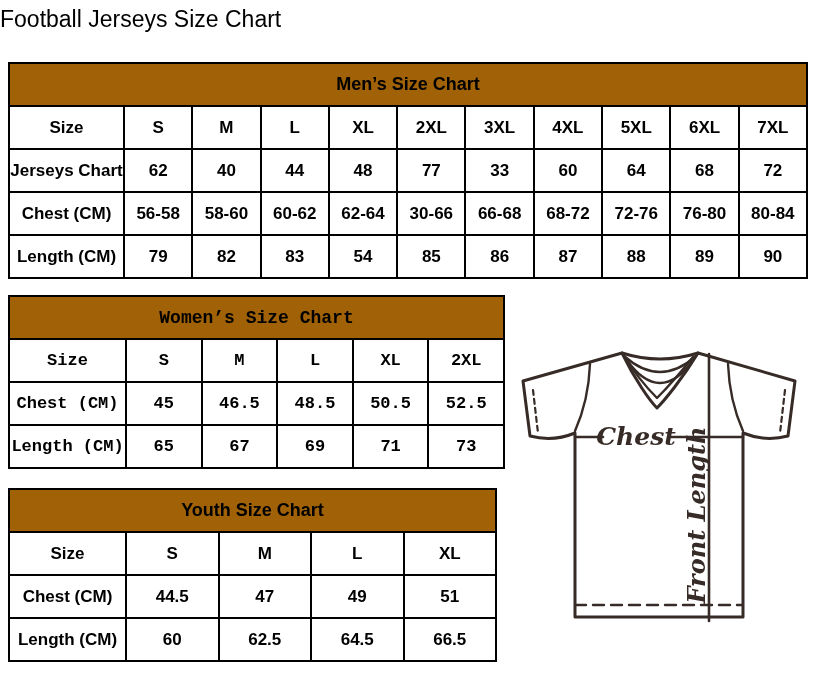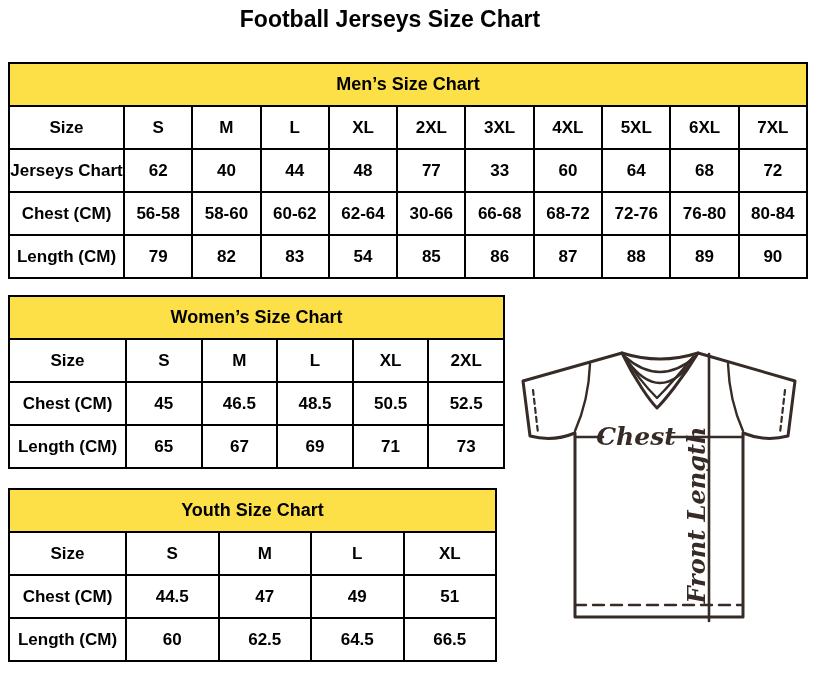--- a/index.html
+++ b/index.html
@@ -2,34 +2,34 @@
 <html><head>
 <meta charset="utf-8">
 <style>
   html,body { margin:0; padding:0; background:#ffffff; }
   .canvas {
     position:relative; width:816px; height:675px; background:#ffffff;
     font-family:"Liberation Sans", sans-serif; overflow:hidden;
   }
   .page-title {
     position:absolute; top:6px; left:0; width:780px; margin:0;
-    text-align:center; font-size:23px; font-weight:bold; color:#000;
+    text-align:left; font-size:23px; font-weight:normal; color:#000;
   }
   table.size-table {
     position:absolute; border-collapse:collapse; table-layout:fixed;
     background:#fff;
   }
   table.size-table th, table.size-table td {
     border:2px solid #000; text-align:center; vertical-align:middle;
     font-weight:bold; font-size:17px; color:#000; height:41px; padding:0;
     overflow:hidden; white-space:nowrap;
   }
-  table.size-table th { background:#fde047; font-size:18px; }
+  table.size-table th { background:#a16207; font-size:18px; }
   table.men   { left:8px; top:62px;  width:800px; }
-  table.women { left:8px; top:295px; width:497px; }
+  table.women { left:8px; top:295px; width:497px;font-family:Liberation Mono, monospace; }
   table.youth { left:8px; top:488px; width:489px; }
   table.men .col-label   { width:115px; }
   table.small .col-label { width:117px; }
   .jersey-wrap { position:absolute; left:513px; top:345px; width:302px; height:290px; }
   .diagram-label {
     font-family:"DejaVu Serif", serif; font-style:italic; font-weight:bold;
     fill:#362b26;
   }
 </style>
 </head>

